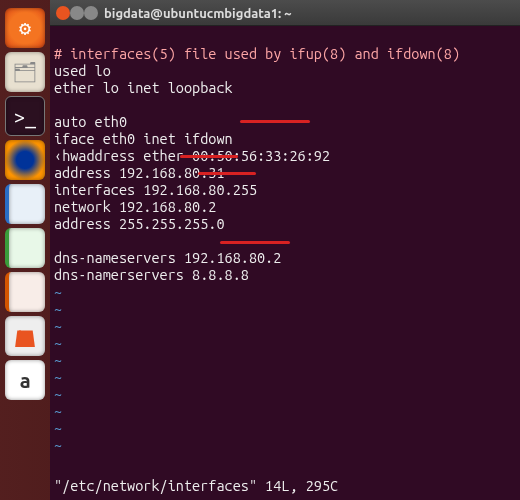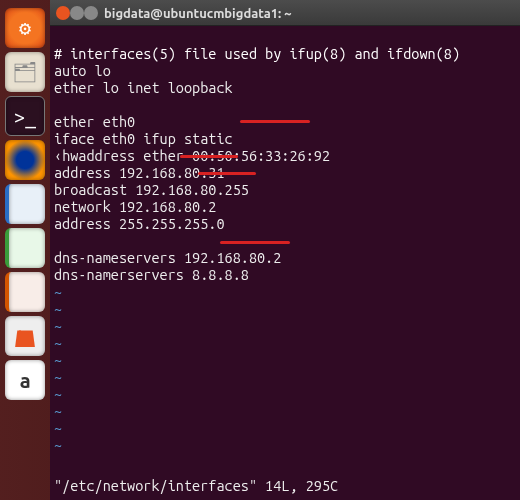--- a/index.html
+++ b/index.html
@@ -83,21 +83,21 @@
     .terminal-body {
       flex: 1;
       padding: 2px 4px;
       font-size: 14.5px;
       line-height: 17px;
       color: #eee;
       position: relative;
       white-space: pre;
       overflow: hidden;
     }
-    .comment { color: #ffffff; }
+    .comment { color: #fca5a5; }
     .tilde { color: #5a9dd4; }
     .redline {
       position: absolute;
       height: 3px;
       background: #d82222;
       border-radius: 2px;
     }
     .statusline {
       position: absolute;
       bottom: 6px;
@@ -142,28 +142,28 @@
 
 <div class="terminal-window">
   <div class="title-bar">
     <span class="win-btn close-btn"></span>
     <span class="win-btn min-btn"></span>
     <span class="win-btn max-btn"></span>
     <span class="title-text">bigdata@ubuntucmbigdata1: ~</span>
   </div>
   <div class="terminal-body">
 <span class="comment"># interfaces(5) file used by ifup(8) and ifdown(8)</span>
-<span>auto lo</span>
+<span>used lo</span>
 <span>ether lo inet loopback</span>
 <span></span>
-<span>ether eth0</span>
-<span>iface eth0 ifup static</span>
+<span>auto eth0</span>
+<span>iface eth0 inet ifdown</span>
 <span>‹</span><span>hwaddress ether 00:50:56:33:26:92</span>
 <span>address 192.168.80.31</span>
-<span>broadcast 192.168.80.255</span>
+<span>interfaces 192.168.80.255</span>
 <span>network 192.168.80.2</span>
 <span>address 255.255.255.0</span>
 <span></span>
 <span>dns-nameservers 192.168.80.2</span>
 <span>dns-namerservers 8.8.8.8</span>
 <span class="tilde">~</span>
 <span class="tilde">~</span>
 <span class="tilde">~</span>
 <span class="tilde">~</span>
 <span class="tilde">~</span>

